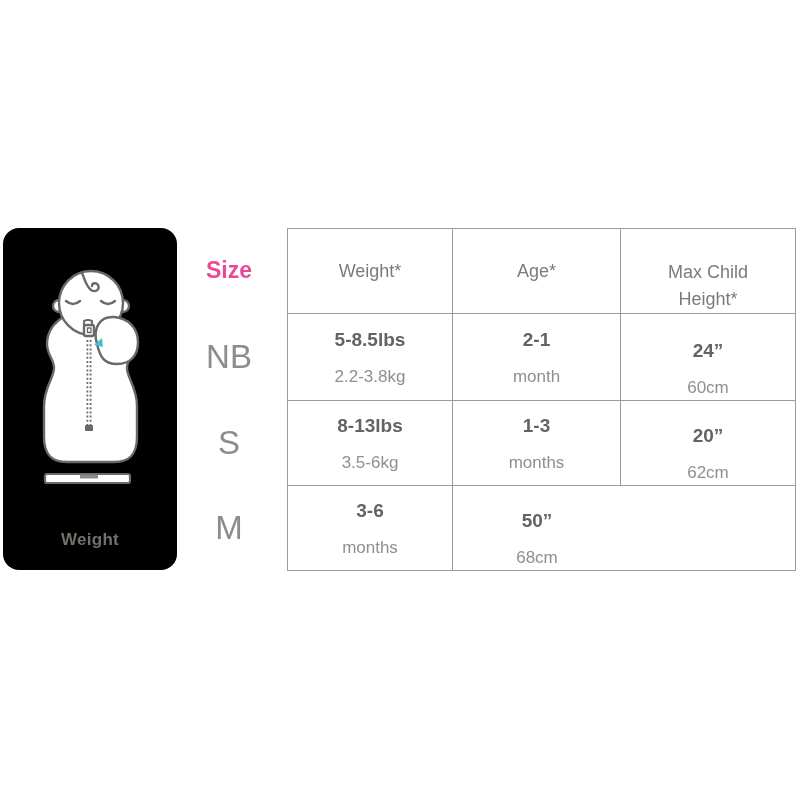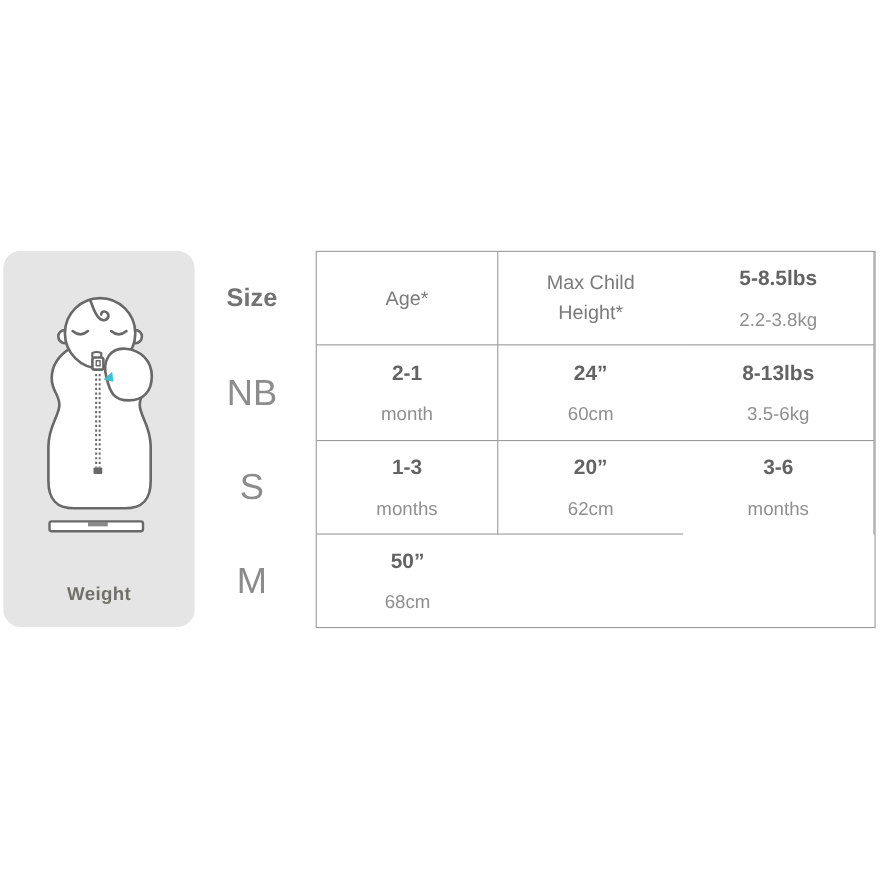--- a/index.html
+++ b/index.html
@@ -10,21 +10,21 @@
     background: #ffffff;
     font-family: "Liberation Sans", sans-serif;
     overflow: hidden;
   }
 
   
   .weight-card {
     position: absolute;
     left: 3px; top: 228px;
     width: 174px; height: 342px;
-    background: #e5e5e5;
+    background: #000000;
     border-radius: 16px;
   }
   .weight-card svg { position: absolute; left: 0; top: 0; }
   .weight-label {
     position: absolute;
     left: 0; right: 0; top: 302px;
     text-align: center;
     font-size: 17px;
     font-weight: 700;
     letter-spacing: 0.3px;
@@ -33,21 +33,21 @@
 
   
   .size-col {
     position: absolute;
     left: 177px; top: 228px;
     width: 104px; height: 343px;
     display: grid;
     grid-template-rows: 85px 87px 85px 86px;
   }
   .size-col > div { display: flex; align-items: center; justify-content: center; }
-  .size-head { font-size: 23px; font-weight: 700; color: #737373; }
+  .size-head { font-size: 23px; font-weight: 700; color: #ec4899; }
   .size-val  { font-size: 33px; font-weight: 400; color: #8c8c8c; }
 
   
   .size-table {
     position: absolute;
     left: 287px; top: 228px;
     width: 509px; height: 343px;
     box-sizing: border-box;
     border: 1px solid #9b9b9b;
     display: grid;
@@ -57,21 +57,21 @@
   }
   .cell {
     border-right: 1px solid #9b9b9b;
     border-bottom: 1px solid #9b9b9b;
     display: flex;
     flex-direction: column;
     align-items: center;
     justify-content: center;
     text-align: center;
   }
-  .cell.lc { border-right: none; }
+  .cell.lc { border-right: none; justify-content: flex-end; }
   .cell.lr { border-bottom: none; }
   .th { font-size: 18px; color: #7b7b7b; line-height: 27px; max-width: 120px; }
   .primary   { font-size: 19px; font-weight: 700; color: #636363; line-height: 27px; }
   .secondary { font-size: 17px; font-weight: 400; color: #8f8f8f; line-height: 24px; margin-top: 12px; }
 </style>
 </head>
 <body>
 
 <div class="stage">
 
@@ -120,20 +120,23 @@
   <div class="size-col">
     <div class="size-head">Size</div>
     <div class="size-val">NB</div>
     <div class="size-val">S</div>
     <div class="size-val">M</div>
   </div>
 
   <div class="size-table">
 
     <div class="cell">
+      <span class="th">Weight*</span>
+    </div>
+    <div class="cell">
       <span class="th">Age*</span>
     </div>
     <div class="cell lc">
       <span class="th">Max Child Height*</span>
     </div>
 
     <div class="cell">
       <span class="primary">5-8.5lbs</span>
       <span class="secondary">2.2-3.8kg</span>
     </div>

